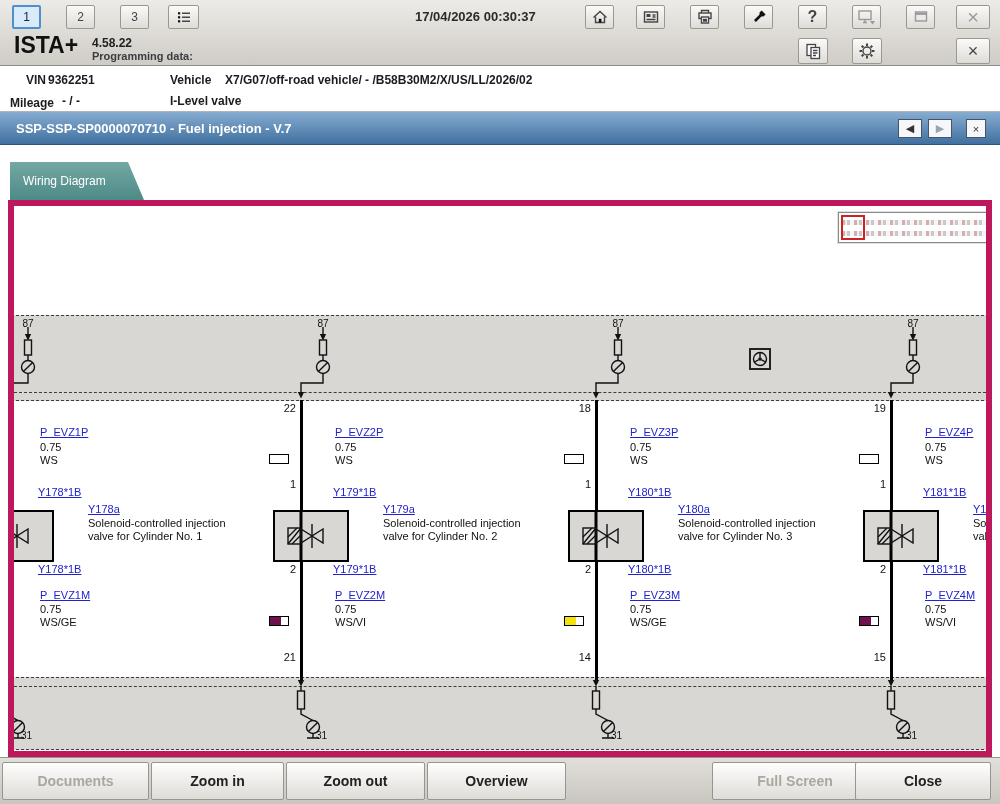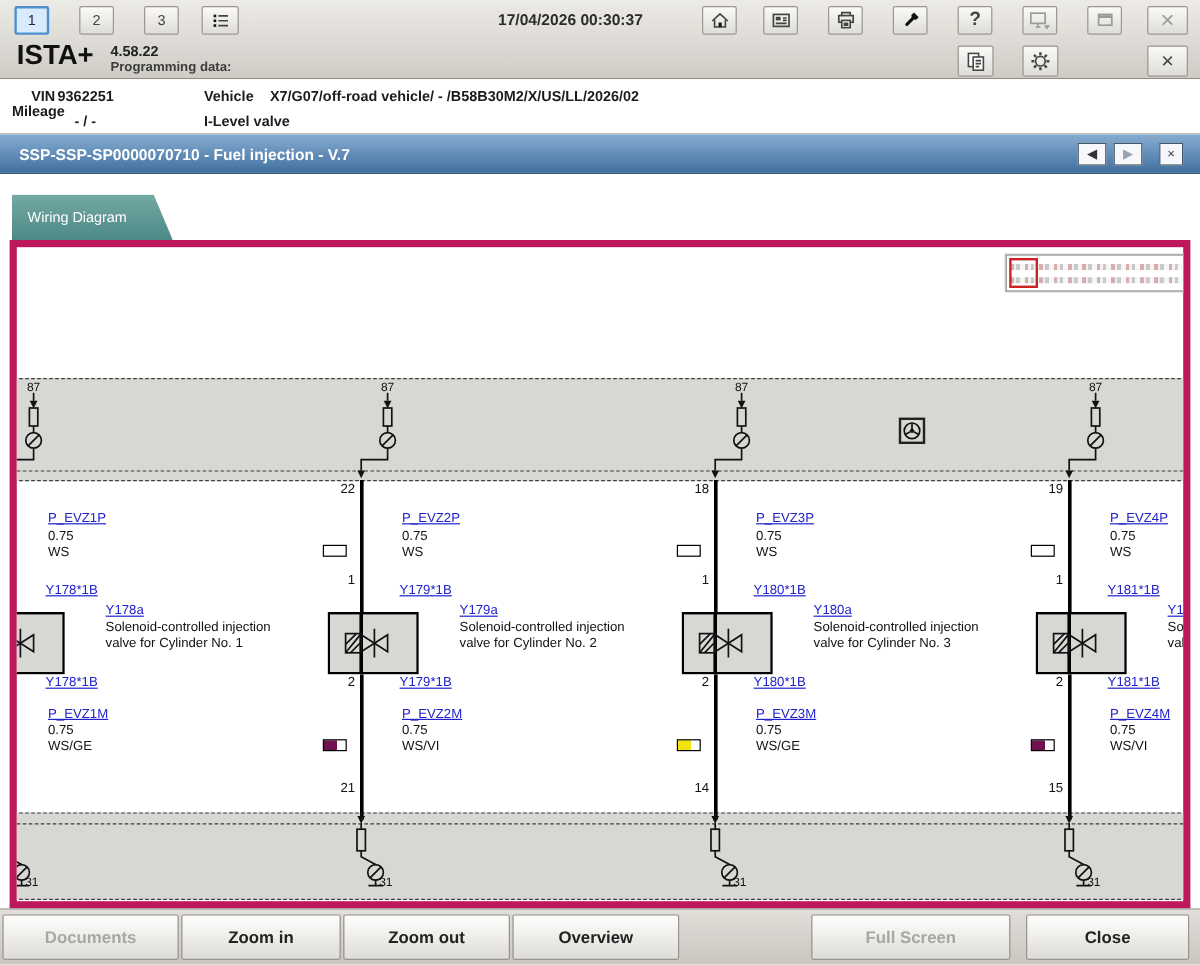--- a/index.html
+++ b/index.html
@@ -183,21 +183,21 @@
     <button class="hdr-btn" style="left:956px;width:34px">
       <span class="hdr-x">×</span>
     </button>
   </div>
 
   <div class="info">
     <span style="left:26px;top:7px">VIN</span>
     <span style="left:48px;top:7px">9362251</span>
     <span style="left:170px;top:7px">Vehicle</span>
     <span style="left:225px;top:7px">X7/G07/off-road vehicle/ - /B58B30M2/X/US/LL/2026/02</span>
-    <span style="left:10px;top:20px">Mileage</span>
+    <span style="left:10px;top:30px">Mileage</span>
     <span style="left:62px;top:28px">- / -</span>
     <span style="left:170px;top:28px">I-Level valve</span>
   </div>
 
   <div class="doc-bar">
     <div class="doc-title">SSP-SSP-SP0000070710 - Fuel injection - V.7</div>
     <button class="nav-btn" style="left:898px">
       <span>◀</span>
     </button>
     <button class="nav-btn dim" style="left:928px">
@@ -449,16 +449,16 @@
       <div class="mini-row r2"></div>
       <div class="mini-viewport"></div>
     </div>
   </div>
 
   <div class="footer">
     <button class="f-btn disabled" style="left:2px;width:147px">Documents</button>
     <button class="f-btn" style="left:151px;width:133px">Zoom in</button>
     <button class="f-btn" style="left:286px;width:139px">Zoom out</button>
     <button class="f-btn" style="left:427px;width:139px">Overview</button>
-    <button class="f-btn disabled" style="left:676px;width:166px">Full Screen</button>
+    <button class="f-btn disabled" style="left:712px;width:166px">Full Screen</button>
     <button class="f-btn" style="left:855px;width:136px">Close</button>
   </div>
 </div>
 
 </body></html>

